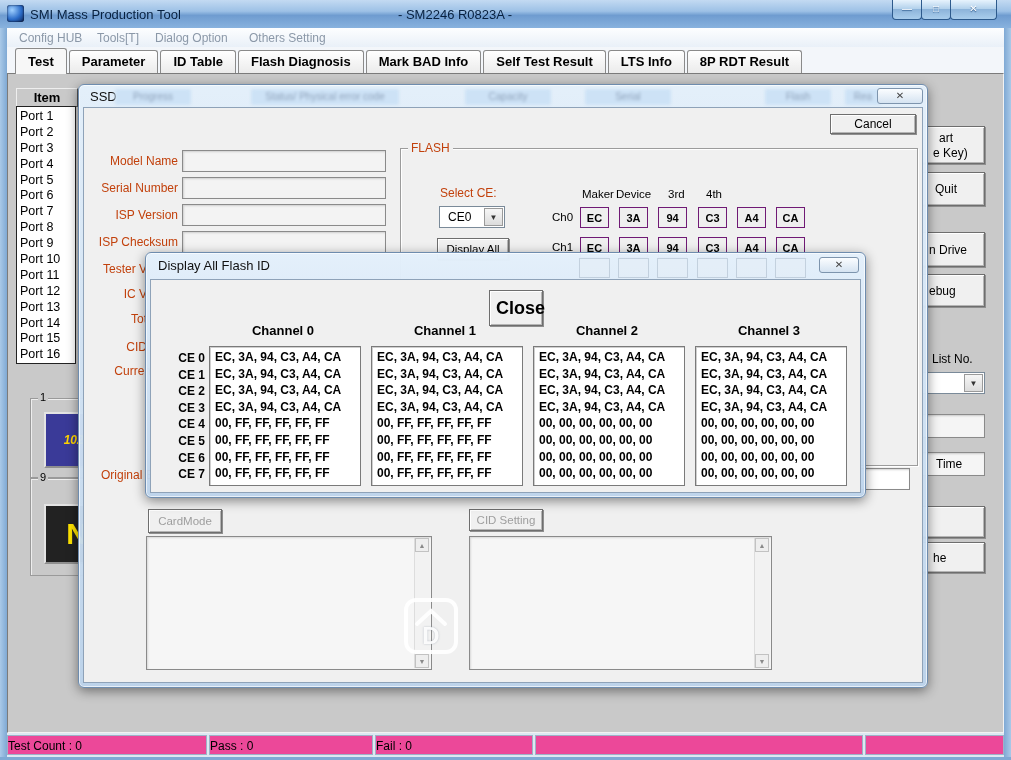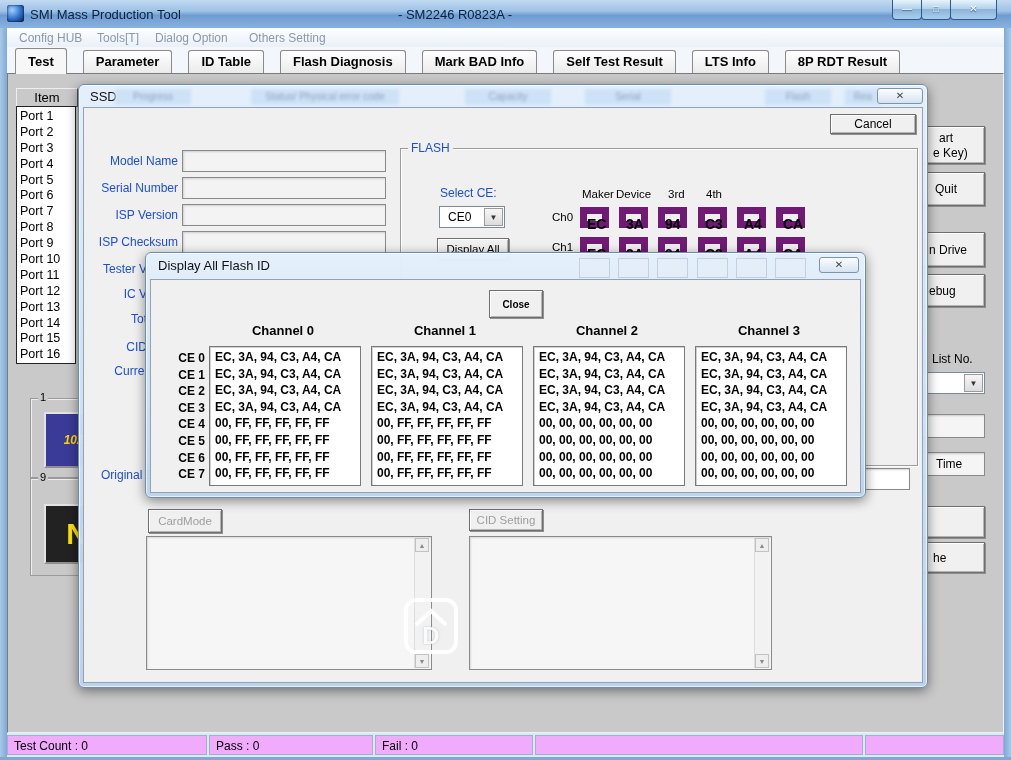--- a/index.html
+++ b/index.html
@@ -23,33 +23,33 @@
   .wbtn{height:19px;border:1px solid #2d5a8c;border-top:none;margin-left:-1px;
     background:linear-gradient(180deg,#e7f3fd 0%,#b4d2ec 45%,#8db4da 50%,#a9cdec 100%);
     color:#fff;font-size:10px;line-height:18px;text-align:center;
     border-radius:0 0 4px 4px;text-shadow:0 1px 1px #2d5a8c;}
   .wbtn.min,.wbtn.max{width:28px;} .wbtn.cls{width:45px;}
 
   
   .menubar{left:7px;top:28px;width:997px;height:19px;
     background:linear-gradient(180deg,#fdfeff,#e9f0f8);border-bottom:1px solid #c9d6e4;}
   .menu-item{top:3px;font-size:12px;color:#8b98a8;}
-  .tabstrip{left:7px;top:47px;width:997px;height:26px;background:#f3f6fa;display:flex;align-items:flex-end;padding-left:8px;box-sizing:border-box;gap:14px;}
+  .tabstrip{left:7px;top:47px;width:997px;height:26px;background:#f3f6fa;display:flex;align-items:flex-end;padding-left:8px;box-sizing:border-box;}
   .tab{height:22px;line-height:22px;padding:0 12px;font-size:13px;font-weight:bold;
     background:linear-gradient(180deg,#ffffff,#ebebeb);
     border:1px solid #8a8a8a;border-bottom:none;border-radius:3px 3px 0 0;margin-right:2px;}
   .tab.active{height:25px;line-height:25px;background:#f7f7f7;position:relative;z-index:2;margin-bottom:-1px;}
 
   
   .content{left:7px;top:73px;width:997px;height:660px;background:#c9c9c9;box-sizing:border-box;
     border-top:1px solid #7b7b7b;border-left:1px solid #7b7b7b;
     border-right:1px solid #f2f2f2;border-bottom:1px solid #f2f2f2;}
 
   
-  .item-header{left:16px;top:88px;width:60px;height:17px;font-weight:normal;font-size:13px;
+  .item-header{left:16px;top:88px;width:60px;height:17px;font-weight:bold;font-size:13px;
     text-align:center;line-height:17px;background:#c9c9c9;
     border:1px solid #555;border-top-color:#eee;border-left-color:#eee;}
   .port-list{left:16px;top:106px;width:60px;height:258px;background:#fff;border:1px solid #222;
     font-size:12.5px;box-sizing:border-box;padding-top:2px;}
   .port-item{height:15.9px;line-height:15.9px;padding-left:3px;}
 
   
   .grp{border:1px solid #9a9a9a;box-shadow:inset 1px 1px 0 #eee;}
   .grp-label{font-size:11px;background:#c9c9c9;padding:0 2px;}
   .icon3d{border:2px outset #e3e3e3;box-sizing:border-box;}
@@ -72,27 +72,27 @@
     box-shadow:0 3px 12px rgba(0,0,0,.45),inset 0 0 0 1px rgba(255,255,255,.65);}
   .dlg-title{font-size:13px;color:#111;}
   .dlg-x{background:linear-gradient(180deg,#fbfdff,#d5e3f1);border:1px solid #7d94ad;border-radius:3px;
     color:#444;font-size:10px;text-align:center;box-sizing:border-box;}
   .dlg-client{background:#f0f0f0;border:1px solid #8ea2b8;box-sizing:border-box;}
 
   .chip{background:#cde2f6;border-radius:2px;color:#8fa3bb;font-size:10px;text-align:center;
     line-height:16px;filter:blur(1.5px);overflow:hidden;white-space:nowrap;}
   .ghostbox{width:29px;height:18px;border:1px solid #8a9aac;opacity:.35;background:#e8eef5;}
 
-  .field-label{font-size:12px;color:#1d4ed8;}
+  .field-label{font-size:12px;color:#c2410c;}
   .input{background:#f3f3f3;border:1px solid #8a8a8a;
     box-shadow:inset 1px 1px 2px rgba(0,0,0,.15);box-sizing:border-box;}
 
   .groupbox{border:1px solid #9c9c9c;box-shadow:inset 1px 1px 0 #fff, 1px 1px 0 #fff;}
-  .hexbox{width:29px;height:21px;border:7px solid #701a75;background:#efefef;font-weight:bold;
-    font-size:14px;text-align:center;line-height:21px;box-sizing:border-box;}
+  .hexbox{width:29px;height:21px;border:1px solid #701a75;background:#efefef;font-weight:bold;
+    font-size:11px;text-align:center;line-height:21px;box-sizing:border-box;}
   .colhdr{font-size:11.5px;}
   .combo{background:#fff;border:1px solid #7a8a99;box-sizing:border-box;font-size:12px;}
   .combo .arrow{position:absolute;right:1px;top:1px;bottom:1px;width:17px;
     background:linear-gradient(180deg,#f6f6f6,#dcdcdc);border:1px solid #9a9a9a;
     color:#333;font-size:8px;text-align:center;line-height:18px;}
 
   .flash-listbox{background:#fff;border:1px solid #7a7a7a;
     box-shadow:inset 1px 1px 0 #cfcfcf;font-weight:bold;font-size:12px;
     padding:2px 0 0 5px;box-sizing:border-box;line-height:16.6px;white-space:nowrap;overflow:hidden;}
   .ce-label{font-weight:bold;font-size:12px;text-align:right;line-height:16.6px;}
@@ -107,22 +107,22 @@
   .sb .up{top:0;} .sb .dn{bottom:0;}
 
   
   .watermark{display:flex;align-items:flex-start;color:rgba(255,255,255,.92);
     text-shadow:0 0 2px rgba(150,160,172,.75);}
   .wm-cn{font-size:33px;font-weight:bold;letter-spacing:3px;line-height:36px;}
   .wm-en{font-size:18px;font-weight:bold;letter-spacing:2px;line-height:22px;}
 
   
   .statusbar{left:7px;top:733px;width:997px;height:24px;background:#dde8f2;}
-  .spanel{top:2px;height:20px;background:#f0abfc;border:1px solid #9db2c7;
-    font-size:12px;line-height:20px;padding-left:6px;box-sizing:border-box;}
+  .spanel{top:2px;height:20px;background:#ec4899;border:1px solid #9db2c7;
+    font-size:12px;line-height:20px;box-sizing:border-box;}
 </style>
 </head>
 <body>
 
 <div class="abs titlebar">
   <div class="abs app-icon"></div>
   <div class="abs win-title">SMI Mass Production Tool</div>
   <div class="abs win-subtitle">- SM2246 R0823A -</div>
   <div class="abs win-btns">
     <div class="wbtn min">—</div>
@@ -312,21 +312,21 @@
   <div class="abs ghostbox" style="left:472px;top:5px"></div>
   <div class="abs ghostbox" style="left:511px;top:5px"></div>
   <div class="abs ghostbox" style="left:551px;top:5px"></div>
   <div class="abs ghostbox" style="left:590px;top:5px"></div>
   <div class="abs ghostbox" style="left:629px;top:5px"></div>
 
   <div class="abs dlg-x" style="left:673px;top:4px;width:40px;height:16px;line-height:14px">✕</div>
 
   <div class="abs dlg-client" style="left:4px;top:26px;width:711px;height:214px">
 
-    <button class="abs btn3d" style="left:338px;top:10px;width:54px;height:28px;font-weight:bold;font-size:10px">
+    <button class="abs btn3d" style="left:338px;top:10px;width:54px;height:36px;font-weight:bold;font-size:18px">
       <span>Close</span>
     </button>
 
     <div class="abs chan-hdr" style="left:56px;top:43px;width:152px">Channel 0</div>
     <div class="abs chan-hdr" style="left:218px;top:43px;width:152px">Channel 1</div>
     <div class="abs chan-hdr" style="left:380px;top:43px;width:152px">Channel 2</div>
     <div class="abs chan-hdr" style="left:542px;top:43px;width:152px">Channel 3</div>
 
     <div class="abs" style="left:16px;top:70px;width:38px">
       <div class="ce-label">CE 0</div>

